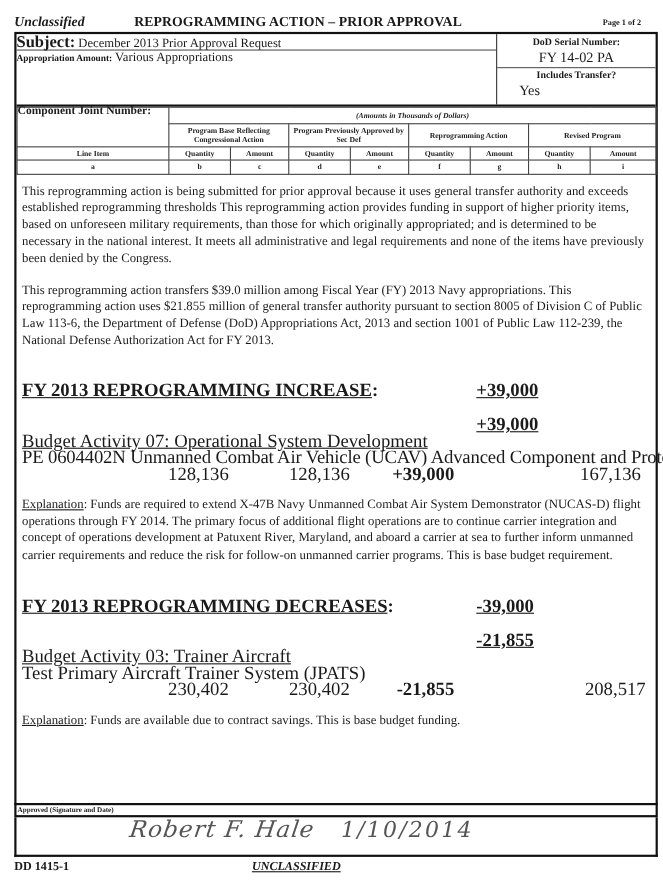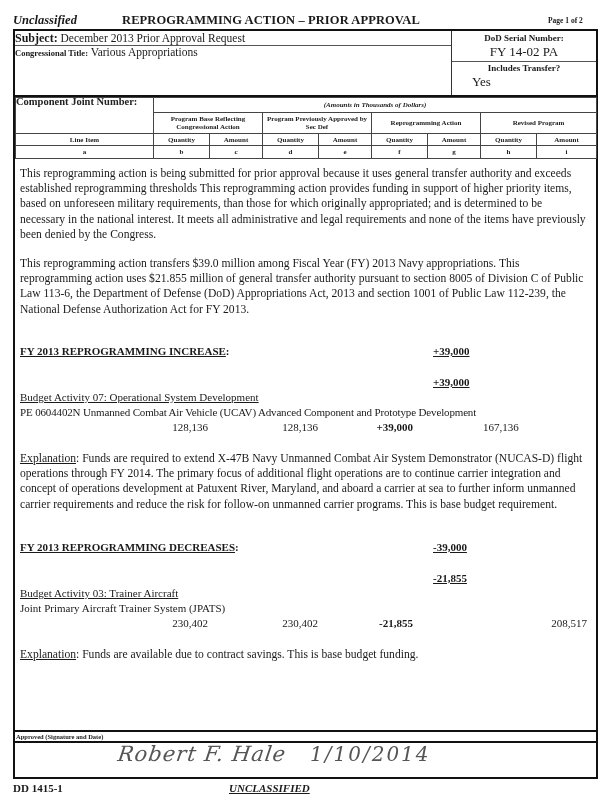--- a/index.html
+++ b/index.html
@@ -10,21 +10,21 @@
   .hdr-left { left:13px; top:13px; font-size:12.5px; font-weight:bold; font-style:italic; }
   .hdr-title { left:122px; top:13px; font-size:12.5px; font-weight:bold; letter-spacing:0.1px; }
   .hdr-page { left:548px; top:16px; font-size:7.5px; font-weight:bold; }
 
   
   .frame { left:13px; top:29px; width:585px; height:714px; border:2px solid #111; box-sizing:border-box; }
 
   
   .subject-row { left:15px; top:31px; width:436px; height:14px; border-bottom:1px solid #555; font-size:11.5px; white-space:nowrap; }
   .lbl-b { font-weight:bold; font-size:8.5px; }
-  .subject-row .lbl-b { font-size:12px; }
+  .subject-row .lbl-b { font-size:15px; }
   .approp-row { left:15px; top:46px; font-size:11.5px; white-space:nowrap; }
   .vline-right { left:451px; top:31px; width:1px; height:64px; background:#333; }
   .dod-lbl { left:452px; top:33px; width:144px; text-align:center; font-size:9px; font-weight:bold; }
   .dod-val { left:452px; top:44px; width:144px; text-align:center; font-size:13px; }
   .hline-r1 { left:452px; top:61px; width:144px; height:1px; background:#555; }
   .trans-lbl { left:452px; top:63px; width:144px; text-align:center; font-size:9px; font-weight:bold; }
   .trans-val { left:472px; top:74px; width:144px; text-align:left; font-size:13px; }
   .hline-main { left:15px; top:95px; width:581px; height:2px; background:#111; }
 
   
@@ -33,21 +33,21 @@
   table.grid td.csn { text-align:left; font-size:10.5px; vertical-align:top; border-bottom:1px solid #444; padding-left:0; }
   table.grid td.amts { font-style:italic; font-size:7px; font-weight:bold; height:14px; }
   table.grid tr.grp td { height:20px; }
   table.grid tr.sub td { height:11px; }
   table.grid tr.letters td { height:12px; font-size:7px; }
 
   
   .body { left:20px; width:570px; font-size:11.6px; line-height:15.2px; }
   .p1 { top:166px; }
   .p2 { top:256px; }
-  .row { position:absolute; left:20px; width:570px; font-size:11px; white-space:nowrap; }
+  .row { position:absolute; left:20px; width:570px; font-size:17px; white-space:nowrap; }
   .u { text-decoration:underline; }
   .b { font-weight:bold; }
   .amt-col { position:absolute; left:413px; }
 
   
   .sig-box { left:13px; top:743px; width:585px; height:36px; border:2px solid #111; border-top:none; box-sizing:border-box; }
   .sig-top { left:13px; top:730px; width:585px; height:2px; background:#111; }
   .sig-lbl { left:16px; top:733px; font-size:6.5px; font-weight:bold; }
   .sig-text { left:118px; top:742px; font-size:21px; font-style:italic; font-family:"DejaVu Serif", serif; color:#555; letter-spacing:1px; transform:skewX(-8deg); }
   .sig-date { left:310px; top:742px; font-size:20px; font-style:italic; font-family:"DejaVu Serif", serif; color:#555; letter-spacing:2px; }
@@ -62,21 +62,21 @@
 <div class="abs hdr-title">REPROGRAMMING ACTION – PRIOR APPROVAL</div>
 <div class="abs hdr-page">Page 1 of 2</div>
 
 <div class="abs frame"></div>
 
 <div class="abs subject-row">
   <span class="lbl-b">Subject:</span>
   <span>December 2013 Prior Approval Request</span>
 </div>
 <div class="abs approp-row">
-  <span class="lbl-b">Congressional Title:</span>
+  <span class="lbl-b">Appropriation Amount:</span>
   <span>Various Appropriations</span>
 </div>
 
 <div class="abs vline-right"></div>
 <div class="abs dod-lbl">DoD Serial Number:</div>
 <div class="abs dod-val">FY 14-02 PA</div>
 <div class="abs hline-r1"></div>
 <div class="abs trans-lbl">Includes Transfer?</div>
 <div class="abs trans-val">Yes</div>
 <div class="abs hline-main"></div>
@@ -138,35 +138,35 @@
 </div>
 <div class="row" style="top:376px">
   <span class="amt-col b u">+39,000</span>
 </div>
 <div class="row u" style="top:391px">Budget Activity 07:  Operational System Development</div>
 <div class="row" style="top:406px; letter-spacing:-0.15px">PE 0604402N Unmanned Combat Air Vehicle (UCAV) Advanced Component and Prototype Development</div>
 <div class="row" style="top:421px; height:15px">
   <span class="abs" style="left:108px; width:80px; text-align:right">128,136</span>
   <span class="abs" style="left:218px; width:80px; text-align:right">128,136</span>
   <span class="abs b" style="left:313px; width:80px; text-align:right">+39,000</span>
-  <span class="abs" style="left:463px; width:80px; text-align:left">167,136</span>
+  <span class="abs" style="left:495px; width:80px; text-align:center">167,136</span>
 </div>
 <div class="abs body" style="top:451px">
   <span class="u">Explanation</span><span>:  Funds are required to extend X-47B Navy Unmanned Combat Air System Demonstrator (NUCAS-D) flight operations through FY 2014.  The primary focus of additional flight operations are to continue carrier integration and concept of operations development at Patuxent River, Maryland, and aboard a carrier at sea to further inform unmanned carrier requirements and reduce the risk for follow-on unmanned carrier programs.  This is base budget requirement.</span>
 </div>
 
 <div class="row" style="top:541px">
   <span class="b u">FY 2013 REPROGRAMMING DECREASES</span><span class="b">:</span>
   <span class="amt-col b u">-39,000</span>
 </div>
 <div class="row" style="top:572px">
   <span class="amt-col b u">-21,855</span>
 </div>
 <div class="row u" style="top:587px">Budget Activity 03:  Trainer Aircraft</div>
-<div class="row" style="top:602px">Joint Primary Aircraft Trainer System (JPATS)</div>
+<div class="row" style="top:602px">Test Primary Aircraft Trainer System (JPATS)</div>
 <div class="row" style="top:617px; height:15px">
   <span class="abs" style="left:108px; width:80px; text-align:right">230,402</span>
   <span class="abs" style="left:218px; width:80px; text-align:right">230,402</span>
   <span class="abs b" style="left:313px; width:80px; text-align:right">-21,855</span>
   <span class="abs" style="left:487px; width:80px; text-align:right">208,517</span>
 </div>
 <div class="abs body" style="top:647px">
   <span class="u">Explanation</span><span>:  Funds are available due to contract savings.  This is base budget funding.</span>
 </div>
 

